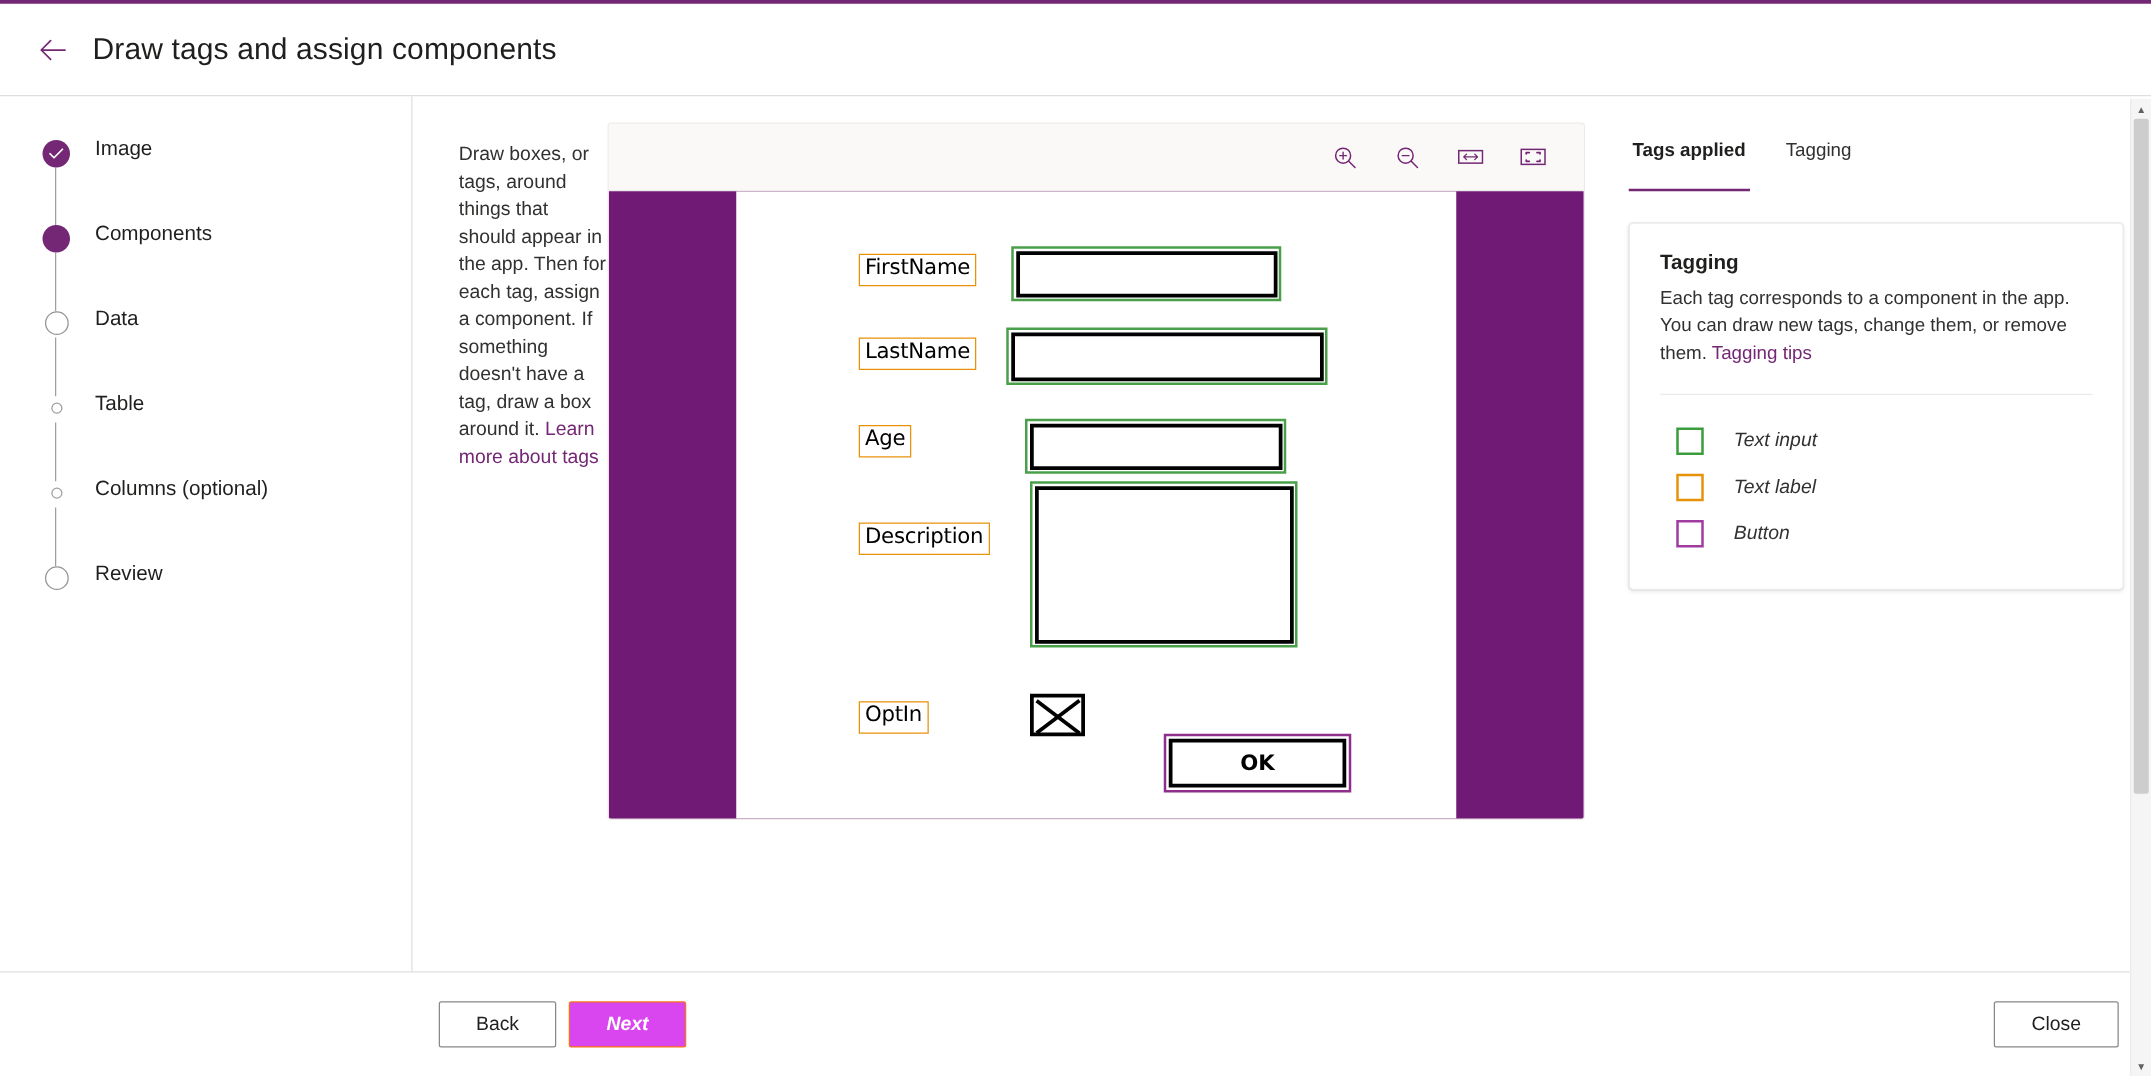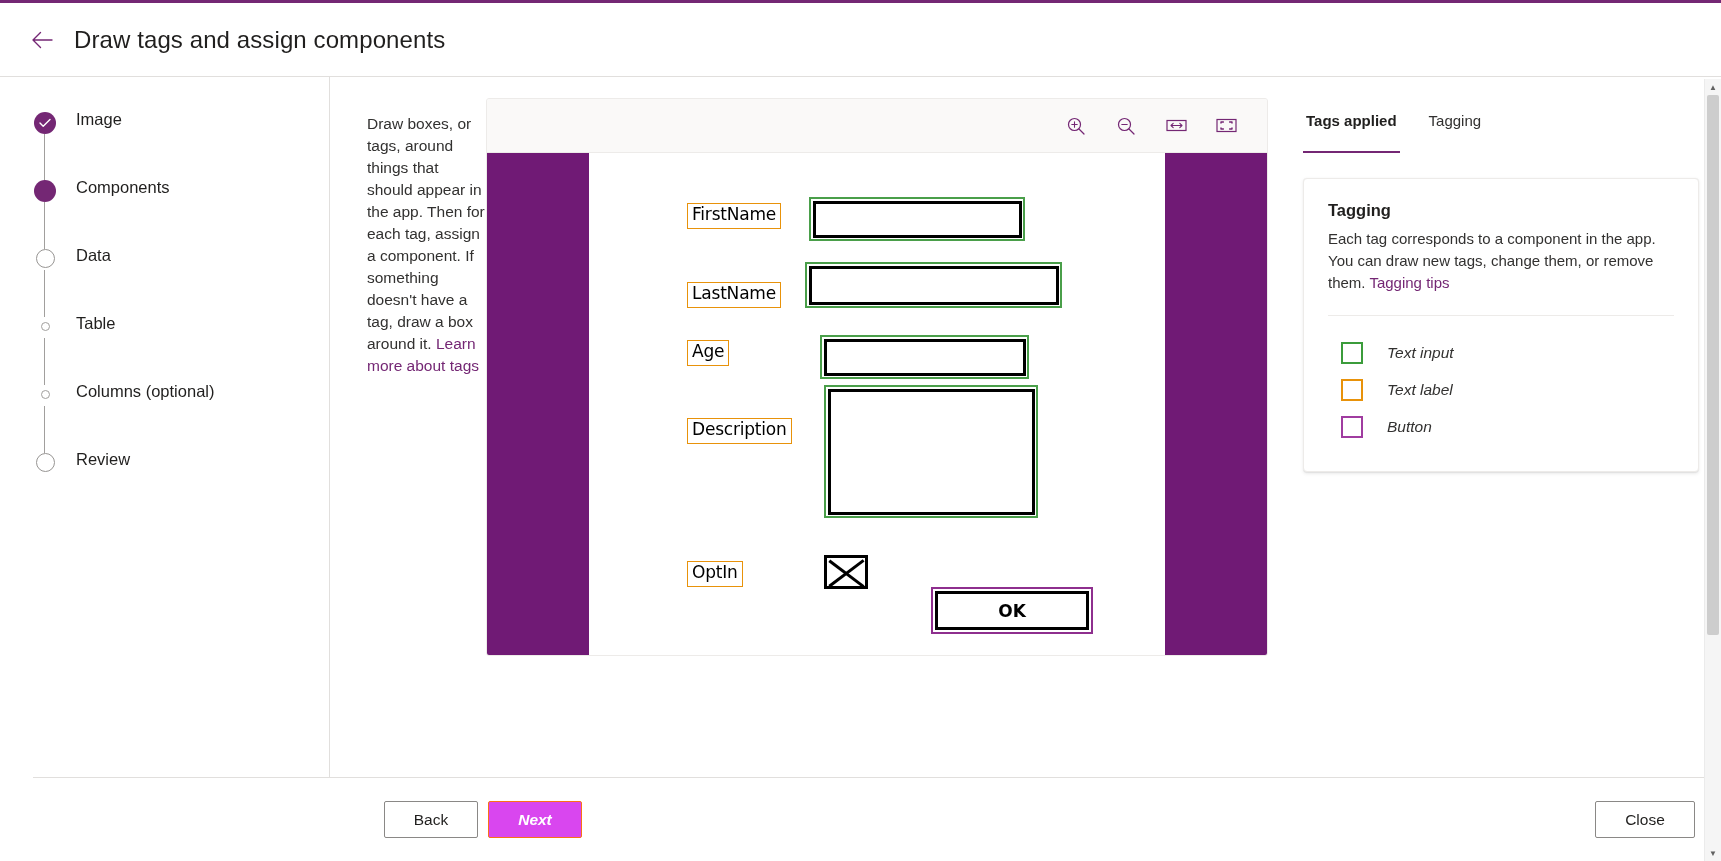--- a/index.html
+++ b/index.html
@@ -377,21 +377,20 @@
   
   .footer {
     height: 84px;
     min-height: 84px;
     border-top: 1px solid #e1dfdd;
     display: flex;
     align-items: center;
     position: relative;
     padding-left: 330px;
     box-sizing: border-box;
-    margin-left: 33px;
   }
   .footer-inner {
     display: flex;
     align-items: center;
     width: 100%;
     padding-left: 21px;
     padding-right: 26px;
     box-sizing: border-box;
   }
   .btn {
@@ -573,21 +572,21 @@
 
               <div class="form-row" style="left:98px; top:50px;">
                 <div class="tag-label">FirstName</div>
               </div>
               <div class="form-row" style="left:220px; top:44px;">
                 <div class="tag-input" style="width:216px;height:44px;">
                   <div class="sketch-box"></div>
                 </div>
               </div>
 
-              <div class="form-row" style="left:98px; top:129px;align-items:flex-end;">
+              <div class="form-row" style="left:98px; top:117px;align-items:flex-end;">
                 <div class="tag-label">LastName</div>
               </div>
               <div class="form-row" style="left:216px; top:109px;">
                 <div class="tag-input" style="width:257px;height:46px;">
                   <div class="sketch-box"></div>
                 </div>
               </div>
 
               <div class="form-row" style="left:98px; top:187px;">
                 <div class="tag-label">Age</div>
@@ -608,21 +607,21 @@
               </div>
 
               <div class="form-row" style="left:98px; top:408px;">
                 <div class="tag-label">OptIn</div>
               </div>
               <div class="form-row" style="left:235px; top:402px;">
                 <div class="checkbox-x"></div>
               </div>
 
               <div class="form-row" style="left:342px; top:434px;">
-                <div class="tag-button" style="width:162px;height:47px;">
+                <div class="tag-button" style="width:150px;height:47px;">
                   <div class="sketch-btn">OK</div>
                 </div>
               </div>
 
             </div>
             <div class="canvas-vscroll"></div>
           </div>
         </div>
 
         <div class="right-panel">

